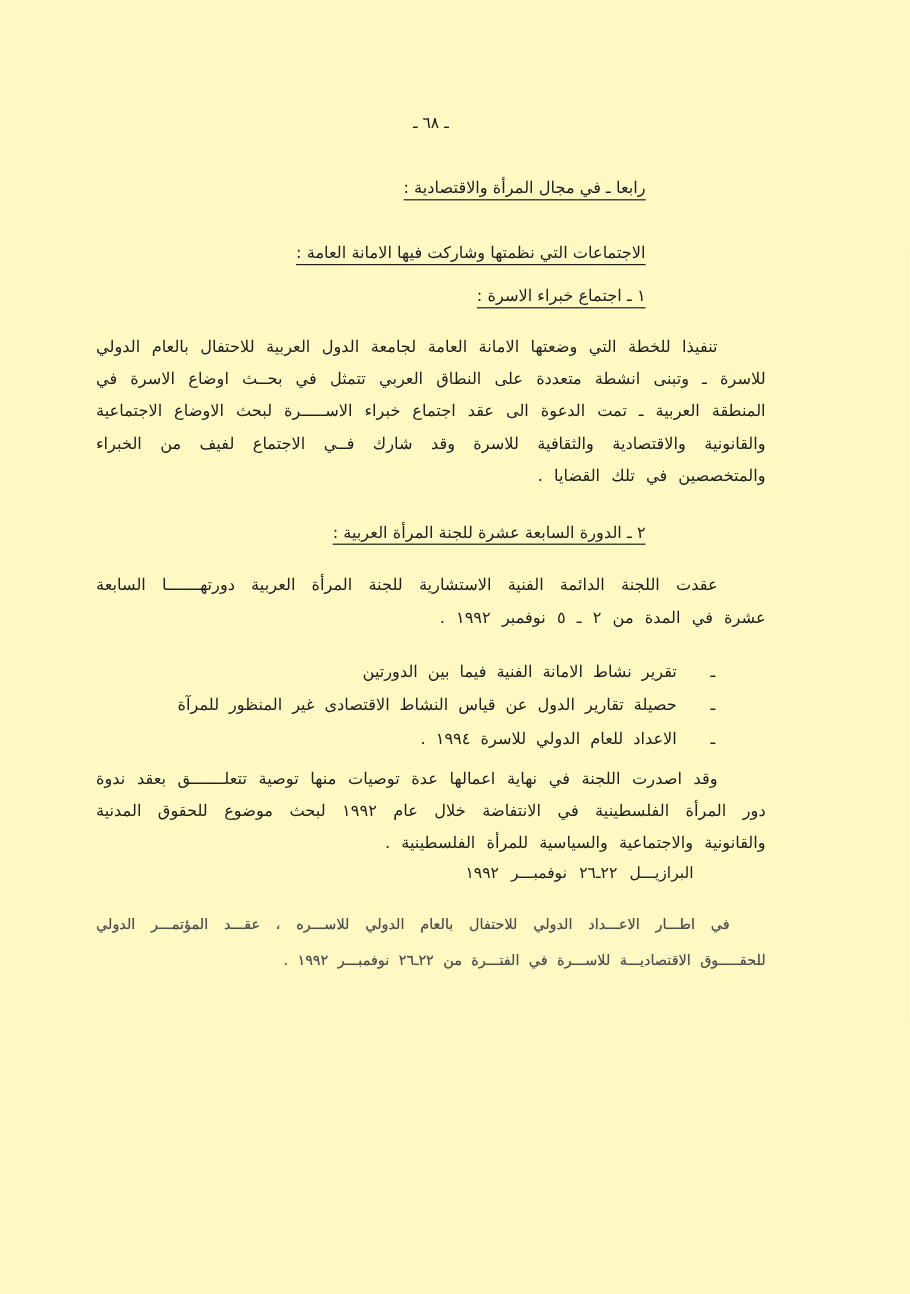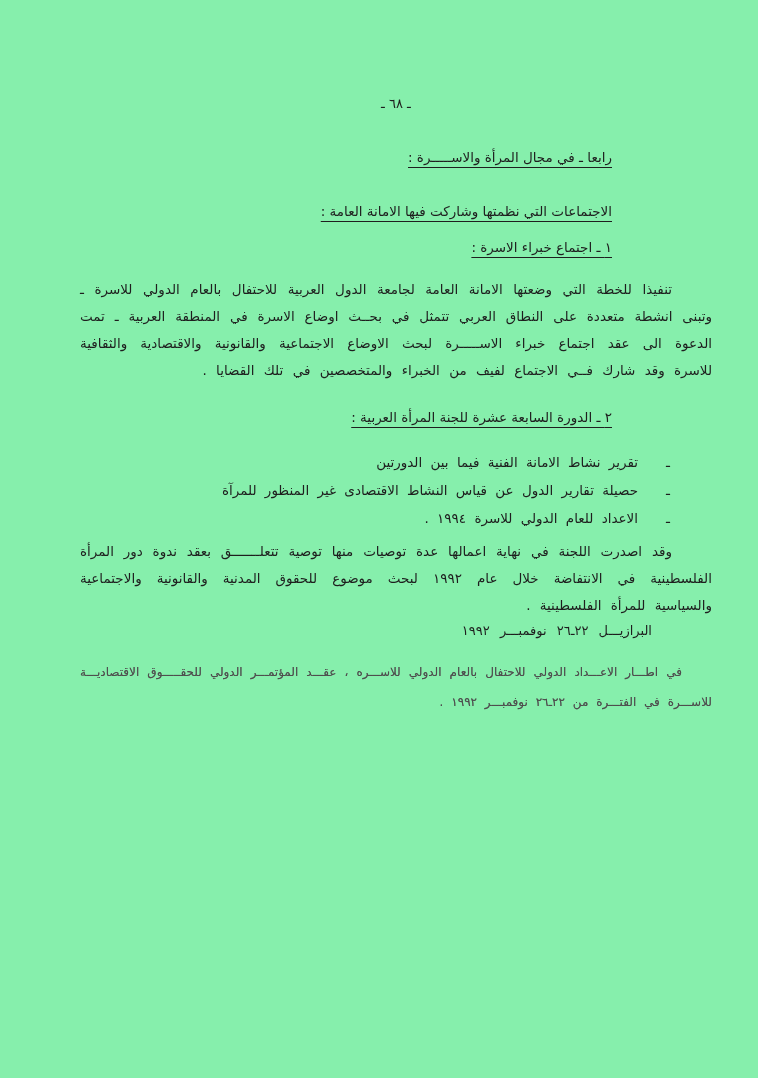--- a/index.html
+++ b/index.html
@@ -5,25 +5,25 @@
   html, body {
     margin: 0;
     padding: 0;
     background: #ffffff;
   }
   .page {
     position: relative;
     width: 758px;
     height: 1078px;
     box-sizing: border-box;
-    background: #86efac;
+    background: #fef9c3;
     color: #1e1e1e;
     direction: rtl;
     font-family: "DejaVu Sans", sans-serif;
-    padding: 96px 46px 0 80px;
+    padding: 96px 120px 0 80px;
     overflow: hidden;
   }
   .page-number {
     text-align: center;
     font-size: 13px;
     line-height: 16px;
     letter-spacing: 2px;
     margin: 0 0 36px 0;
   }
   .heading {
@@ -82,30 +82,31 @@
   .fp1 { margin-bottom: 16px; }
   .fp2 { margin-bottom: 0; }
 </style>
 </head>
 <body>
 
 <div class="page">
 
   <div class="page-number">ـ  ٦٨  ـ</div>
 
-  <div class="heading main-heading u">رابعا ـ في مجال المرأة والاســـــرة :</div>
+  <div class="heading main-heading u">رابعا ـ في مجال المرأة والاقتصادية :</div>
 
   <div class="heading sub-heading u">الاجتماعات التي نظمتها وشاركت فيها الامانة العامة :</div>
 
   <div class="heading s1h u">١ ـ اجتماع خبراء الاسرة :</div>
 
   <p class="para p-s1">تنفيذا للخطة التي وضعتها الامانة العامة لجامعة الدول العربية للاحتفال بالعام الدولي للاسرة ـ وتبنى انشطة متعددة على النطاق العربي تتمثل في بحــث اوضاع الاسرة في المنطقة العربية ـ تمت الدعوة الى عقد اجتماع خبراء الاســـــرة لبحث الاوضاع الاجتماعية والقانونية والاقتصادية والثقافية للاسرة وقد شارك فــي الاجتماع لفيف من الخبراء والمتخصصين في تلك القضايا .</p>
 
   <div class="heading s2h u">٢ ـ الدورة السابعة عشرة للجنة المرأة العربية :</div>
 
+  <p class="para s2p1">عقدت اللجنة الدائمة الفنية الاستشارية للجنة المرأة العربية دورتهـــــــا السابعة عشرة في المدة من ٢ ـ ٥ نوفمبر ١٩٩٢ .</p>
 
 
   <div class="list">
     <div class="list-item">
       <span class="dash">ـ</span>
       <span class="item-text">تقرير نشاط الامانة الفنية فيما بين الدورتين</span>
     </div>
     <div class="list-item">
       <span class="dash">ـ</span>
       <span class="item-text">حصيلة تقارير الدول عن قياس النشاط الاقتصادى غير المنظور للمرآة</span>

